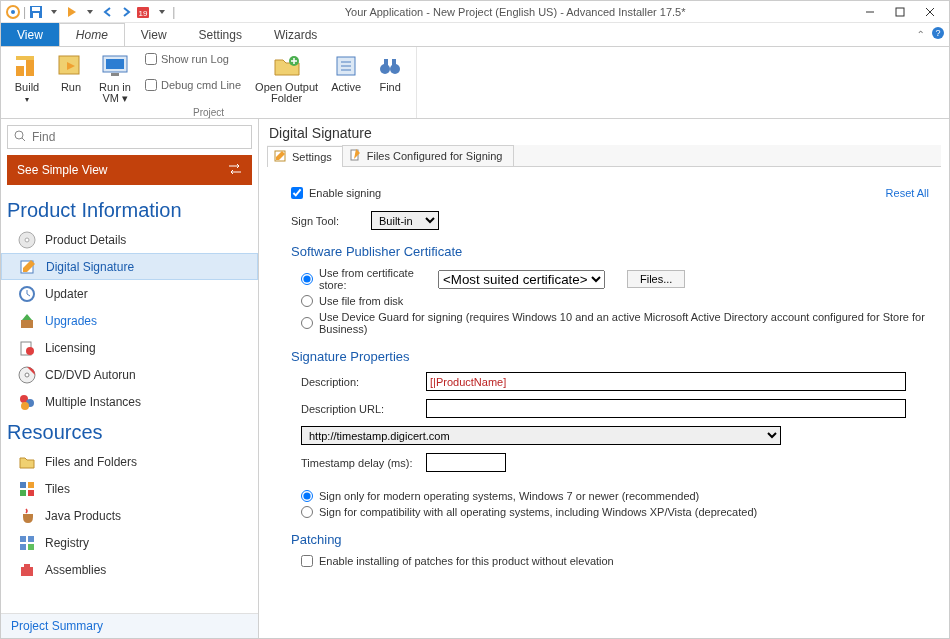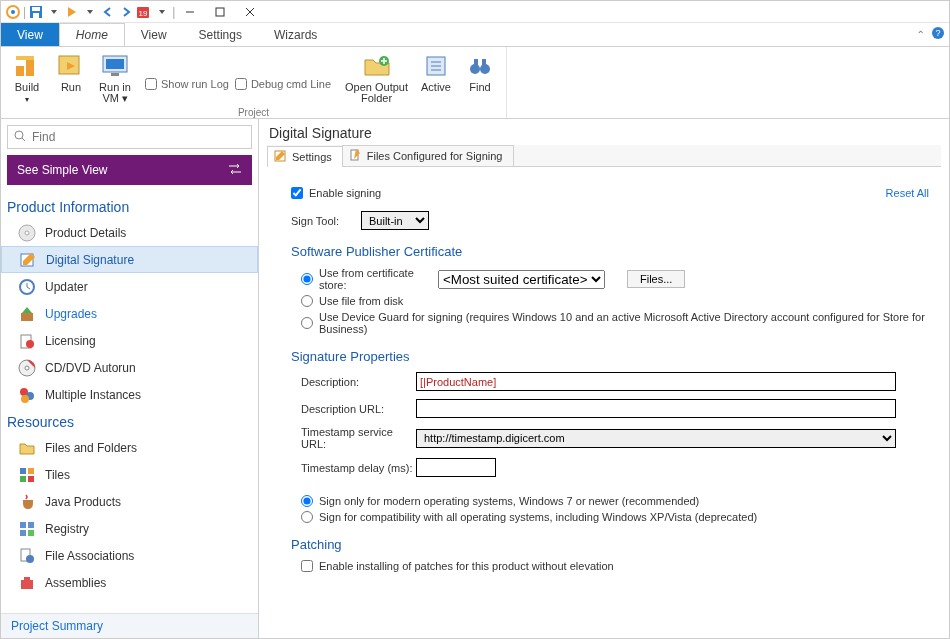--- a/index.html
+++ b/index.html
@@ -21,50 +21,50 @@
 .tabsrow .tab.home { background: #fff; border: 1px solid #d0d0d0; border-bottom: none; font-style: italic; }
 .tabsrow .help { position: absolute; right: 4px; top: 3px; display: flex; align-items: center; gap: 6px; }
 
 
 .ribbon { height: 72px; display: flex; border-bottom: 1px solid #d0d0d0; background: #fff; }
 .rgroup { border-right: 1px solid #e5e5e5; padding: 2px 6px 0; display: flex; flex-direction: column; }
 .rgroup .rbtns { display: flex; gap: 4px; }
 .rbtn { display: flex; flex-direction: column; align-items: center; justify-content: flex-start; padding: 2px 4px; cursor: pointer; min-width: 38px; }
 .rbtn .ricon { width: 32px; height: 30px; display: flex; align-items: center; justify-content: center; }
 .rbtn .rlabel { font-size: 11px; text-align: center; line-height: 11px; margin-top: 1px; }
-.rchecks { display: flex; flex-direction: row; gap: 6px; padding: 4px 6px; margin-top: 11px; }
+.rchecks { display: flex; flex-direction: column; gap: 14px; padding: 4px 6px; }
 .rcheck { display: flex; align-items: center; gap: 4px; font-size: 11px; color: #666; }
 .rcheck input { width: 12px; height: 12px; }
 .rgroup .rname { text-align: center; font-size: 10px; color: #777; margin-top: auto; padding-bottom: 1px; }
 
 
 .mainarea { display: flex; height: calc(639px - 22px - 24px - 72px - 2px); }
 
 
 .sidebar { width: 258px; border-right: 1px solid #d0d0d0; background: #fff; display: flex; flex-direction: column; overflow: hidden; }
 .searchbox { margin: 6px; height: 24px; border: 1px solid #ccc; display: flex; align-items: center; padding: 0 6px; gap: 6px; color: #888; }
 .searchbox input { border: none; outline: none; flex: 1; font-size: 12px; }
-.viewtoggle { margin: 0 6px 8px; height: 30px; background: #701a75; color: #fff; display: flex; align-items: center; padding: 0 10px; font-size: 12px; justify-content: space-between; cursor: pointer; }
-.sidehdr { padding: 6px 6px 4px; color: #1a5cae; font-size: 14px; }
+.viewtoggle { margin: 0 6px 8px; height: 30px; background: #c2410c; color: #fff; display: flex; align-items: center; padding: 0 10px; font-size: 12px; justify-content: space-between; cursor: pointer; }
+.sidehdr { padding: 6px 6px 4px; color: #1a5cae; font-size: 20px; }
 .navlist { overflow-y: auto; flex: 1; }
 .navitem { height: 27px; display: flex; align-items: center; gap: 8px; padding: 0 6px 0 16px; font-size: 12px; color: #333; cursor: pointer; }
 .navitem.active { background: #dceaf8; color: #1a5cae; border: 1px solid #b8d6f2; }
 .navitem .nicon { width: 20px; height: 20px; display: flex; align-items: center; justify-content: center; }
 .navitem.link { color: #1a6fd6; }
 .footer-link { border-top: 1px solid #e0e0e0; padding: 5px 10px; color: #1a6fd6; background: #f2f6fb; font-size: 12px; cursor: pointer; }
 
 
 .content { flex: 1; display: flex; flex-direction: column; overflow: hidden; }
 .chdr { font-size: 14px; color: #333; padding: 6px 10px 4px; }
 .innertabs { display: flex; border-bottom: 1px solid #d0d0d0; margin: 0 8px; background: #f7f7f7; }
 .innertab { padding: 3px 10px 3px 6px; font-size: 11px; background: #f7f7f7; border: 1px solid #d0d0d0; border-bottom: none; display: flex; align-items: center; gap: 4px; cursor: pointer; margin-right: -1px; }
 .innertab.active { background: #fff; position: relative; top: 1px; }
 .innertab .ticon { width: 14px; height: 14px; }
 .cbody { flex: 1; overflow-y: auto; padding: 16px 20px 12px 32px; }
-.row { display: flex; align-items: center; margin-bottom: 8px; }
+.row { display: flex; align-items: center; gap: 10px; margin-bottom: 8px; }
 .row label.fl { width: 115px; font-size: 11px; color: #333; }
 .row input[type=text], .row select { border: 1px solid #000000; height: 19px; font-size: 11px; padding: 0 3px; width: 480px; }
 .row select.short { width: 68px; }
 .reset { margin-left: auto; color: #1a6fd6; font-size: 11px; cursor: pointer; }
 .section-title { color: #1a5cae; font-size: 13px; margin: 14px 0 8px; }
 .radio-line { display: flex; align-items: center; gap: 6px; font-size: 11px; margin: 4px 0 4px 10px; }
 .radio-line input { width: 12px; height: 12px; }
 .check-line { display: flex; align-items: center; gap: 6px; font-size: 11px; margin: 4px 0; }
 .check-line input { width: 12px; height: 12px; }
 .btn { border: 1px solid #bbb; background: #f5f5f5; padding: 2px 12px; font-size: 11px; cursor: pointer; }
@@ -120,20 +120,21 @@
           <text x="7" y="11" font-size="8" fill="#fff" text-anchor="middle">19</text>
         </svg>
       </span>
     <span class="qi">
         <svg width="8" height="8">
           <path d="M1 2 L4 6 L7 2" fill="#555"></path>
         </svg>
       </span>
     <span style="color:#aaa">|</span>
   </div>
+  <div class="title">Your Application - New Project (English US) - Advanced Installer 17.5*</div>
   <div class="wbtns">
     <div class="wbtn">
         <svg width="10" height="10">
           <line x1="1" y1="5" x2="9" y2="5" stroke-width="1"></line>
         </svg>
       </div>
     <div class="wbtn">
         <svg width="10" height="10">
           <rect x="1" y="1" width="8" height="8" fill="none" stroke-width="1"></rect>
         </svg>
@@ -364,29 +365,20 @@
               <rect x="2" y="10" width="6" height="6" fill="#6090d0"></rect>
               <rect x="10" y="2" width="6" height="6" fill="#6090d0"></rect>
               <rect x="10" y="10" width="6" height="6" fill="#60c060"></rect>
             </svg>
           </span>
           <span>Registry</span>
         </div>
       <div class="navitem">
           <span class="nicon">
             <svg width="18" height="18">
-              <rect x="3" y="2" width="9" height="12" fill="#fff" stroke="#888"></rect>
-              <circle cx="12" cy="12" r="4" fill="#5080c0"></circle>
-            </svg>
-          </span>
-          <span>File Associations</span>
-        </div>
-      <div class="navitem">
-          <span class="nicon">
-            <svg width="18" height="18">
               <rect x="3" y="6" width="12" height="9" fill="#e05050"></rect>
               <rect x="6" y="3" width="6" height="4" fill="#e05050"></rect>
             </svg>
           </span>
           <span>Assemblies</span>
         </div>
     </div>
     <div class="footer-link">Project Summary</div>
   </div>
 
@@ -441,21 +433,20 @@
       <div class="section-title">Signature Properties</div>
       <div class="row" style="margin-left:10px;">
           <label class="fl">Description:</label>
           <input type="text" class="special-input" value="[|ProductName]" style="">
         </div>
       <div class="row" style="margin-left:10px;">
           <label class="fl">Description URL:</label>
           <input type="text" style="">
         </div>
       <div class="row" style="margin-left:10px;">
-          <label class="fl">Timestamp service URL:</label>
           <select style="width:480px;"><option>http://timestamp.digicert.com</option></select>
         </div>
       <div class="row" style="margin-left:10px;">
           <label class="fl">Timestamp delay (ms):</label>
           <input type="text" style="width: 80px;">
         </div>
       <div style="height:6px;"></div>
       <div class="radio-line">
           <input type="radio" name="osmode" checked="" style="">
           <span>Sign only for modern operating systems, Windows 7 or newer (recommended)</span>

